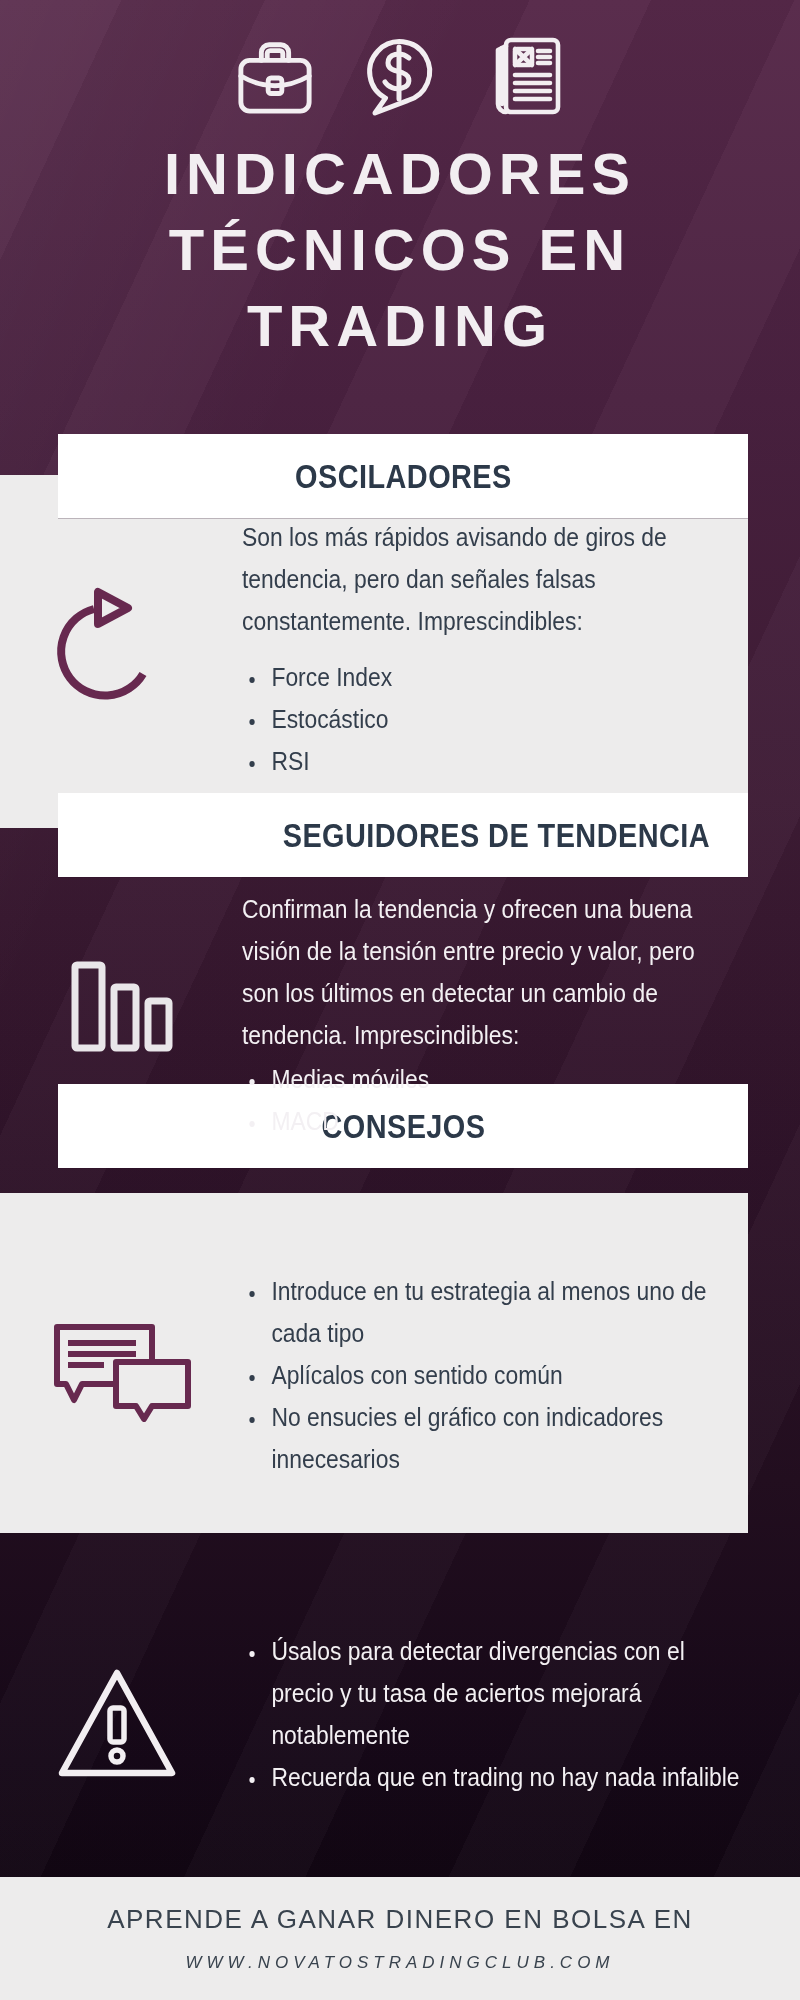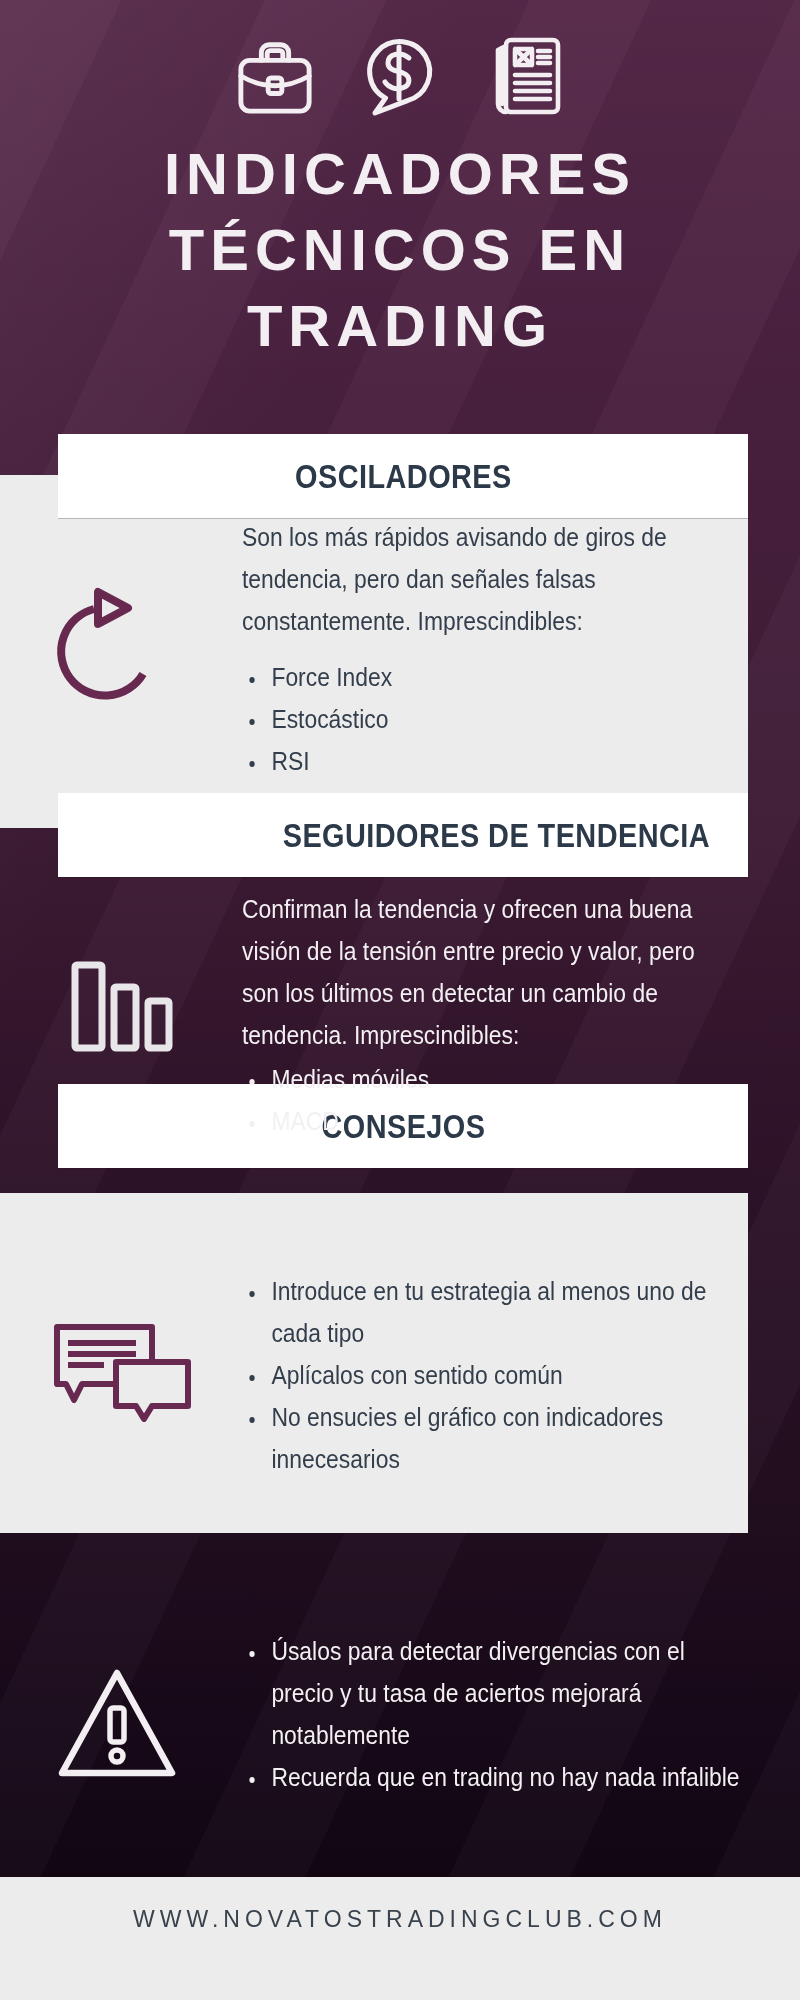--- a/index.html
+++ b/index.html
@@ -47,21 +47,21 @@
   .blist ul{margin:0;padding:0 0 0 24px;list-style:disc outside;}
   .blist li{padding-left:6px;}
   .blist li::marker{font-size:0.75em;}
 
   .abs-icon{position:absolute;}
   .footer-text{
     position:absolute;top:1898px;left:0;width:800px;text-align:center;
     color:#39434e;font-size:26px;line-height:43px;
   }
   .footer-text .l1{letter-spacing:1.5px;}
-  .footer-text .l2{letter-spacing:5px;font-size:23px;}
+  .footer-text .l2{letter-spacing:5px;font-size:17px;font-style:italic;}
   svg{display:block;}
 </style>
 </head>
 <body>
 
 <div class="canvas">
   <div class="sheen"></div>
 
   <div class="gray-band band-1"></div>
   <div class="gray-band band-2"></div>
@@ -166,15 +166,16 @@
     </svg>
   </span>
   <div class="blist light squeeze" style="left:245px;top:1630px;width:562px;">
     <ul>
       <li>Úsalos para detectar divergencias con el precio y tu tasa de aciertos mejorará notablemente</li>
       <li>Recuerda que en trading no hay nada infalible</li>
     </ul>
   </div>
 
   <div class="footer-text">
+    <div class="l1">APRENDE A GANAR DINERO EN BOLSA EN</div>
     <div class="l2">WWW.NOVATOSTRADINGCLUB.COM</div>
   </div>
 </div>
 
 </body></html>

